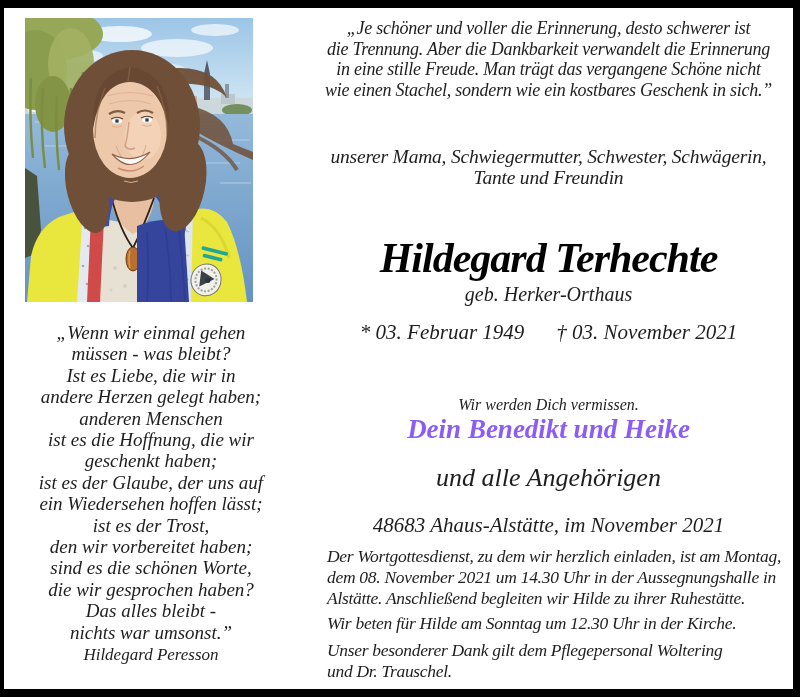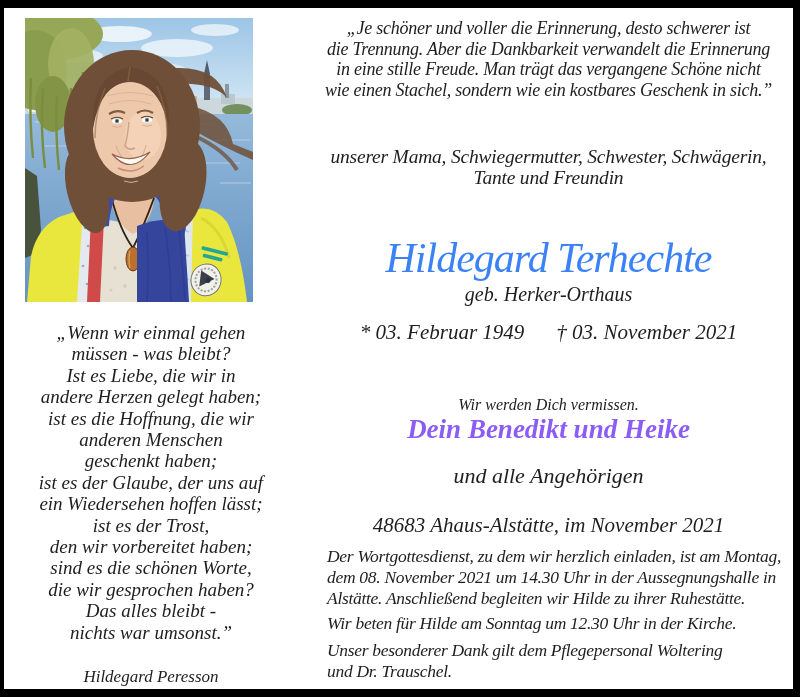--- a/index.html
+++ b/index.html
@@ -6,31 +6,31 @@
   .page{position:relative;width:800px;height:697px;background:#000;overflow:hidden;
         font-family:"Liberation Serif",serif;}
   .paper{position:absolute;left:4px;top:8px;width:789px;height:681px;background:#ffffff;}
   .abs{position:absolute;}
   .it{font-style:italic;color:#1e1e1e;}
   .ctr{text-align:center;}
 
   .photo{left:21px;top:10px;width:228px;height:284px;overflow:hidden;}
 
   .poem{left:6px;top:314px;width:282px;font-size:19px;line-height:21.4px;}
-  .poem-attr{margin-top:23px;font-size:17px;}
+  .poem-attr{margin-top:1px;font-size:17px;}
 
   .rcol{left:301px;width:487px;}
   .quote{top:10px;font-size:18px;line-height:20.5px;letter-spacing:-0.25px;}
   .intro{top:138px;font-size:19.5px;line-height:21px;letter-spacing:-0.2px;}
-  .name{top:226px;font-size:42px;font-weight:400;letter-spacing:-1px;color:#3b82f6;}
+  .name{top:226px;font-size:42px;font-weight:700;letter-spacing:-1px;color:#000000;}
   .maiden{top:275px;font-size:20px;}
   .dates{top:312px;font-size:21px;display:flex;justify-content:center;gap:32px;}
   .farewell{top:388px;font-size:16px;}
   .mourners{top:406px;font-size:27px;font-weight:700;color:#8b5cf6;}
-  .angeh{top:455px;font-size:22px;}
+  .angeh{top:455px;font-size:26px;}
   .place{top:505px;font-size:21px;}
   .lblock{left:323px;width:462px;text-align:left;font-size:17.5px;line-height:21px;letter-spacing:-0.3px;}
   .service{top:538px;font-style:italic;}
   .prayer{top:605px;}
   .thanks{top:632px;}
 </style>
 </head>
 <body>
 
 <div class="page">
@@ -192,22 +192,22 @@
           </g>
         </g>
       </svg>
     </div>
 
     <div class="abs poem ctr it">
       <div>„Wenn wir einmal gehen</div>
       <div>müssen - was bleibt?</div>
       <div>Ist es Liebe, die wir in</div>
       <div>andere Herzen gelegt haben;</div>
+      <div>anderen Menschen</div>
       <div>ist es die Hoffnung, die wir</div>
-      <div>anderen Menschen</div>
       <div>geschenkt haben;</div>
       <div>ist es der Glaube, der uns auf</div>
       <div>ein Wiedersehen hoffen lässt;</div>
       <div>ist es der Trost,</div>
       <div>den wir vorbereitet haben;</div>
       <div>sind es die schönen Worte,</div>
       <div>die wir gesprochen haben?</div>
       <div>Das alles bleibt -</div>
       <div>nichts war umsonst.”</div>
       <div class="poem-attr">Hildegard Peresson</div>

